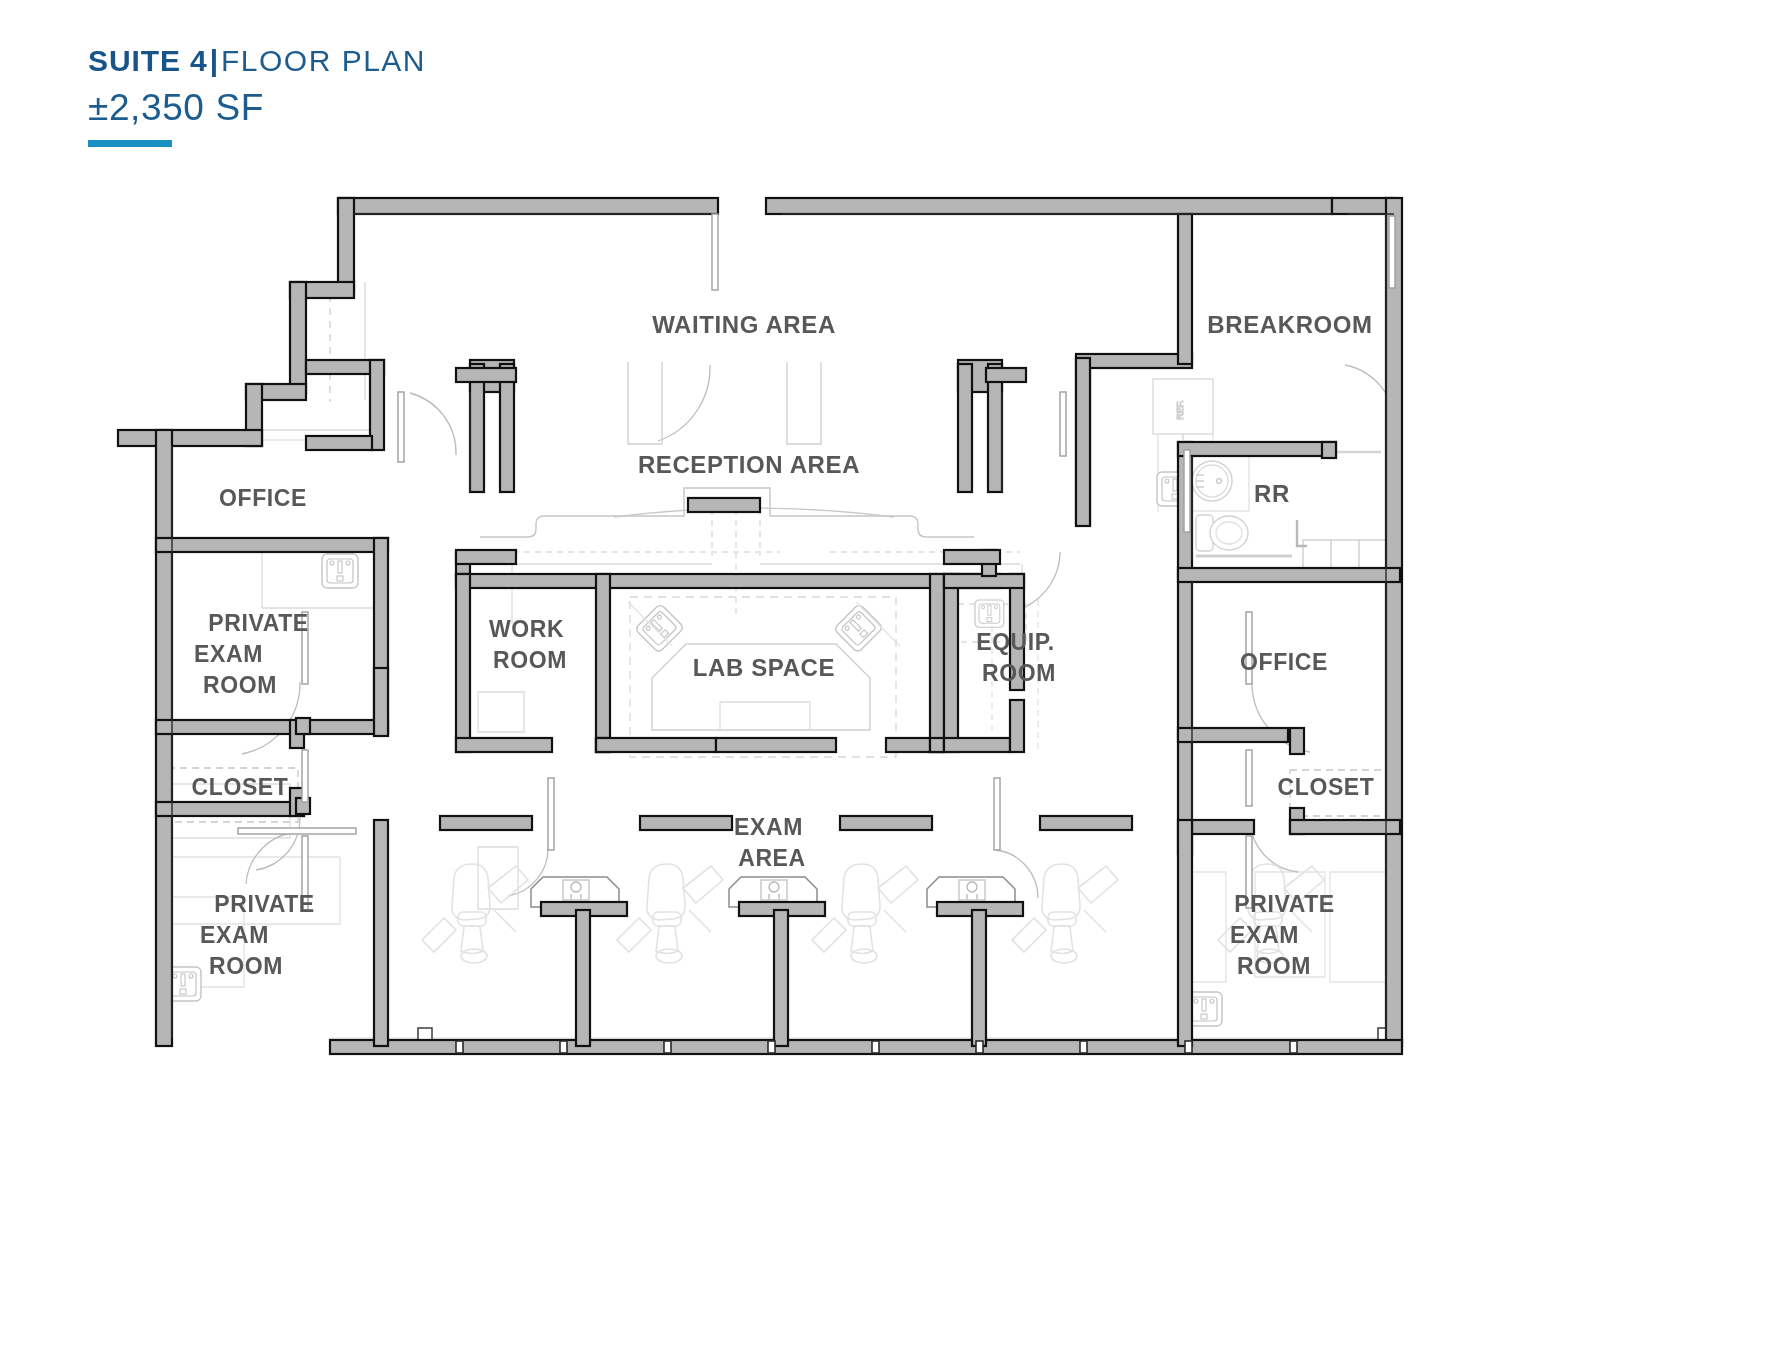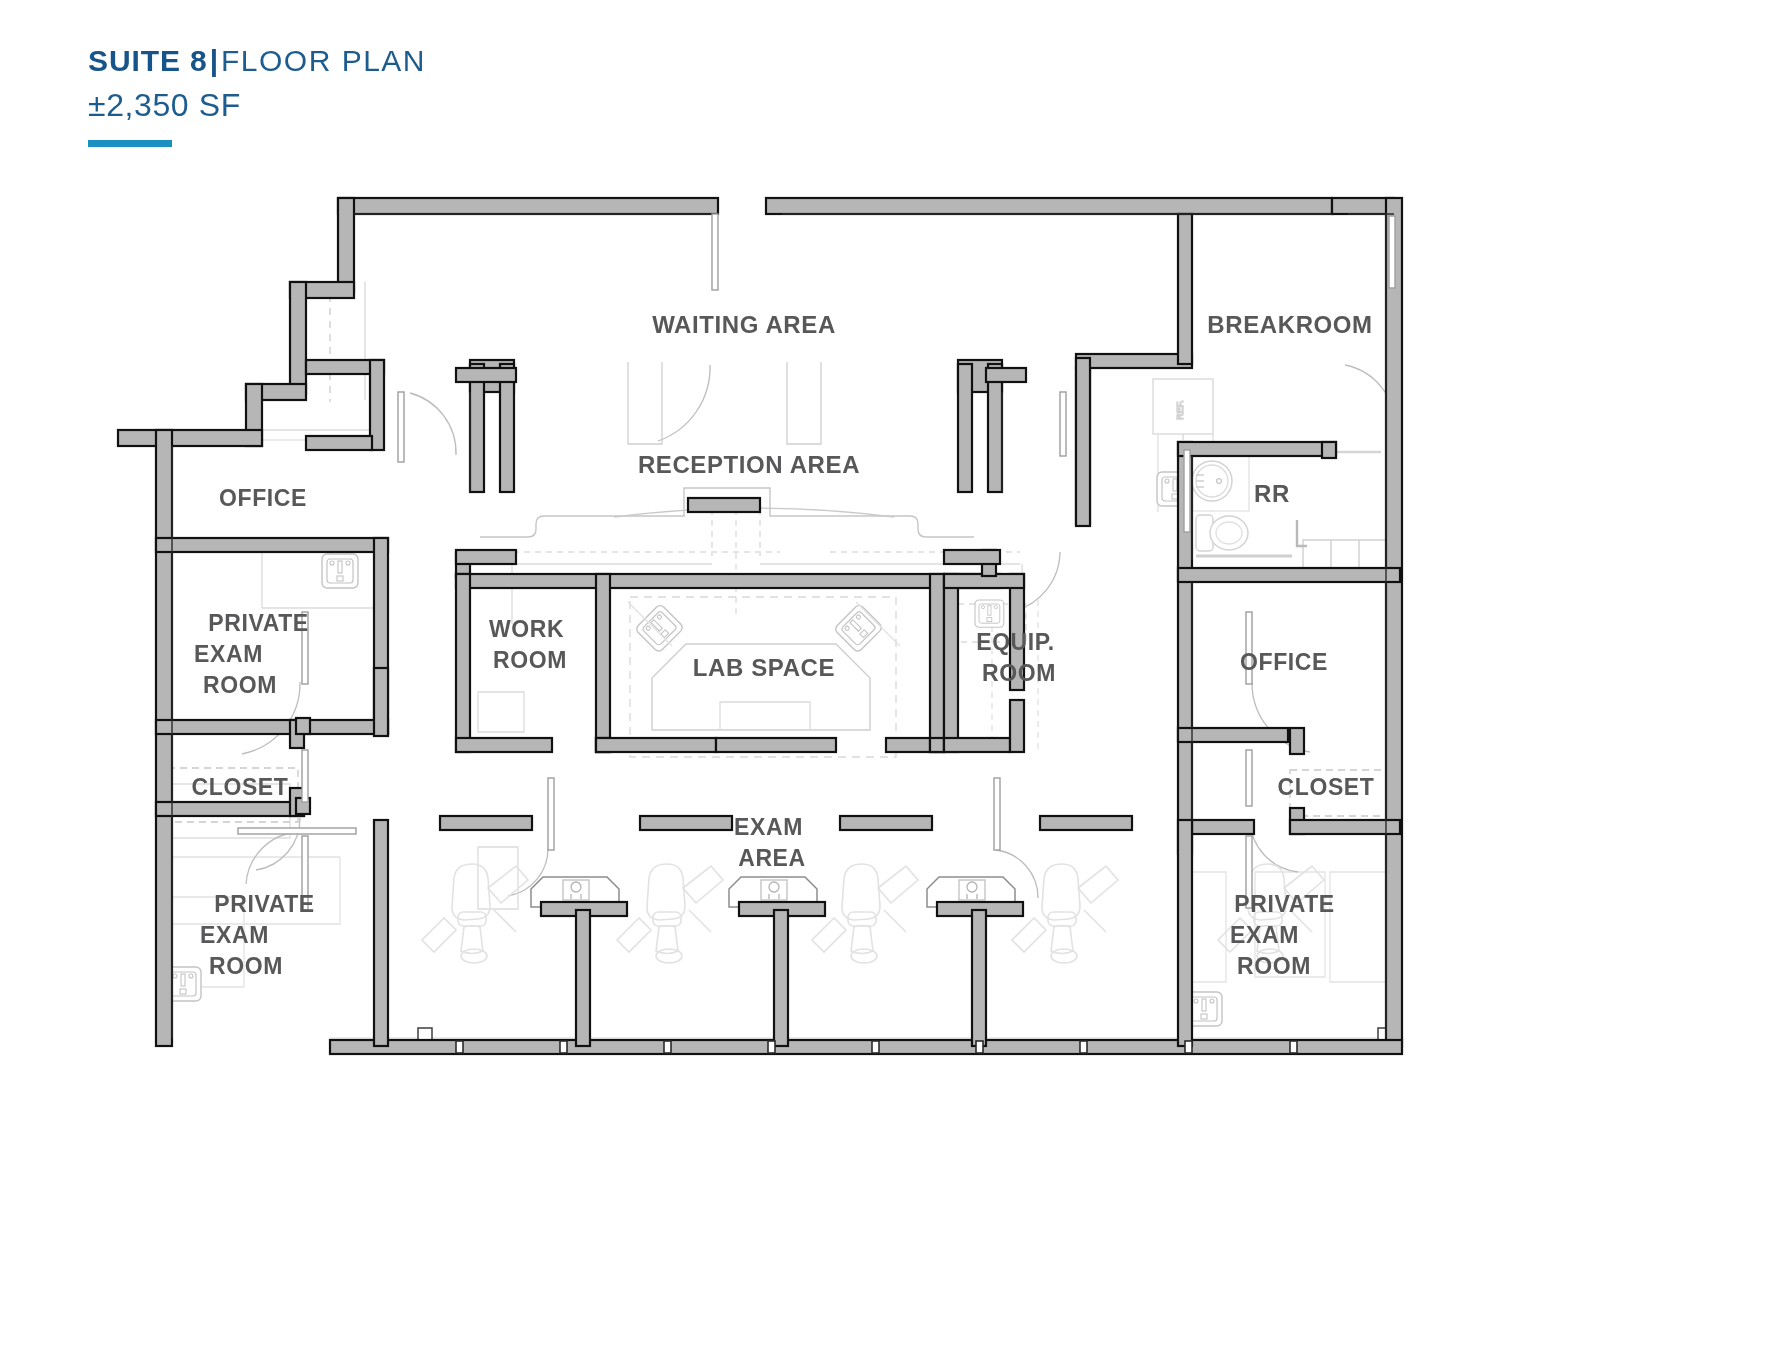--- a/index.html
+++ b/index.html
@@ -42,21 +42,21 @@
     color: #17548a;
     padding: 0 2px;
   }
   .title-light {
     font-weight: normal;
     color: #1d5c8f;
     letter-spacing: 1.5px;
     margin-top: 32px;
   }
   .subtitle {
-    font-size: 32px;
+    font-size: 37px;
     color: #1d5c8f;
     letter-spacing: 0.6px;
     margin-top: 8px;
     white-space: nowrap;
   }
   #accent-rule {
     position: absolute;
     left: 88px;
     top: 140px;
     width: 84px;
@@ -85,21 +85,21 @@
   }
   .rm-label.big { font-size: 24px; }
 </style>
 </head>
 <body>
 
 <div id="page">
 
   <div id="header">
     <div class="title-line">
-      <span class="title-strong">SUITE 8</span><span class="title-sep">|</span><span class="title-light">FLOOR PLAN</span>
+      <span class="title-strong">SUITE 4</span><span class="title-sep">|</span><span class="title-light">FLOOR PLAN</span>
     </div>
     <div class="subtitle">±2,350 SF</div>
   </div>
   <div id="accent-rule"></div>
 
   <div id="plan-wrap">
   <svg id="plan" viewBox="0 0 1780 930" xmlns="http://www.w3.org/2000/svg">
     <defs>
       <g id="sinkSym">
         <rect x="0" y="0" width="36" height="34" rx="5" fill="#ffffff" stroke="#c4c4c4" stroke-width="1.4"></rect>

